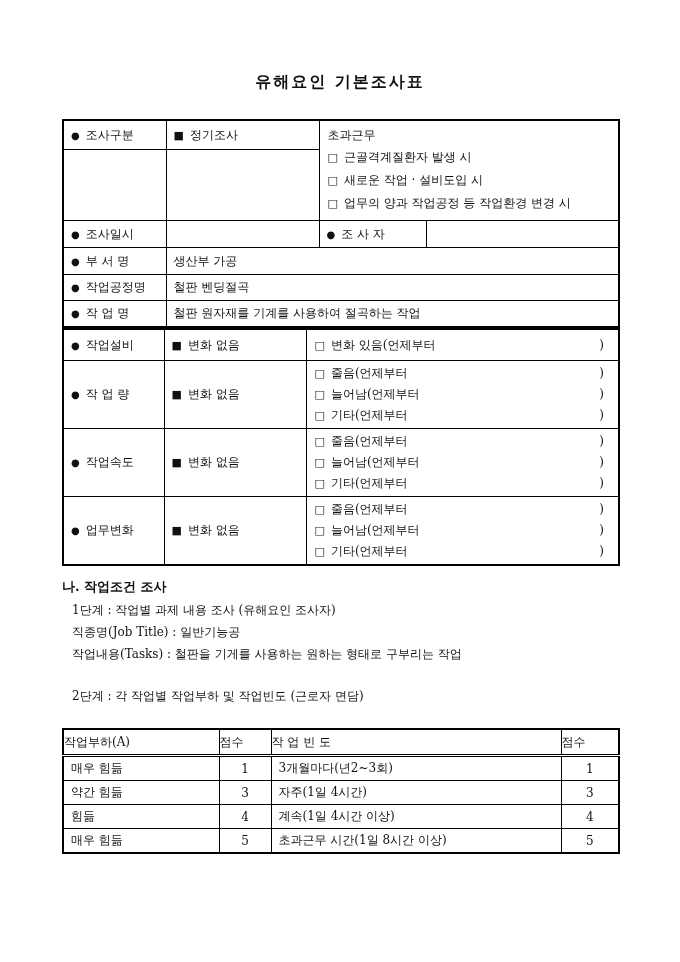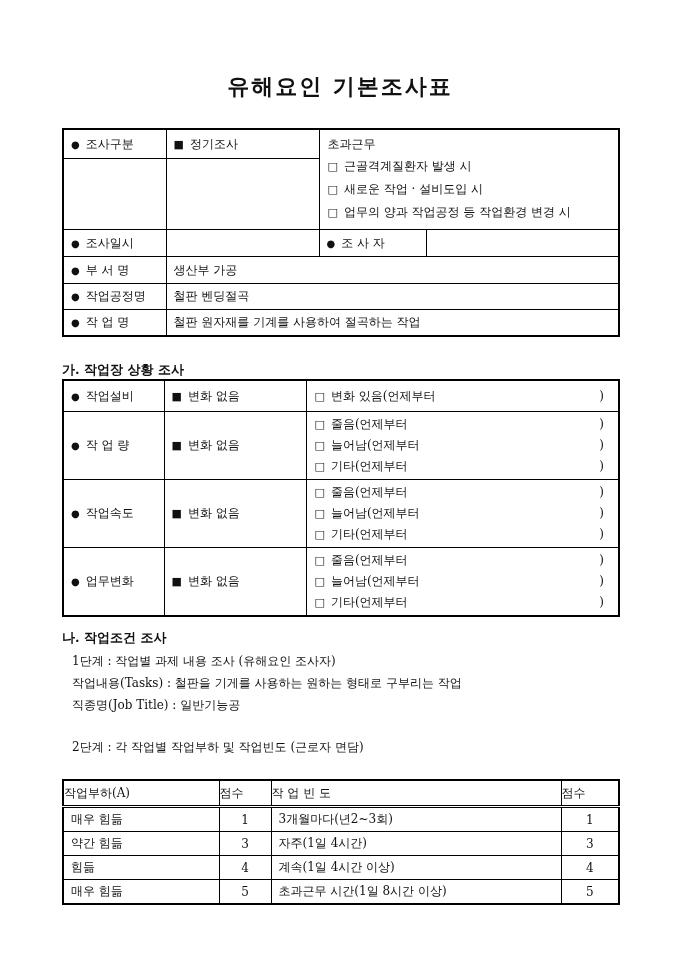--- a/index.html
+++ b/index.html
@@ -3,21 +3,21 @@
 <meta charset="utf-8">
 <style>
   html,body{margin:0;padding:0;}
   body{
     width:680px;height:962px;background:#ffffff;color:#111;
     font-family:"DejaVu Serif","Liberation Serif",serif;
     -webkit-font-smoothing:antialiased;
   }
   .sheet{padding:0 62px;}
   .doc-title{
-    text-align:center;font-size:22px;font-weight:bold;
+    text-align:center;font-size:16px;font-weight:bold;
     letter-spacing:2px;margin:0;padding-top:72px;
   }
   table{border-collapse:collapse;width:556px;table-layout:fixed;}
   td{border:1px solid #000;font-size:12px;padding:0;vertical-align:middle;overflow:hidden;}
   .lbl{padding-left:7px;white-space:nowrap;}
   .ic{font-size:10px;margin-right:6px;}
   .ckic{font-size:11px;margin-right:6px;}
   .t1{margin-top:26px;border:2px solid #000;}
   .t1 td{border:1px solid #000;}
   .r-a td{height:28px;}
@@ -107,21 +107,20 @@
     </tr>
     <tr class="r-d">
       <td class="lbl">
         <span class="ic">●</span><span>작 업 명</span>
       </td>
       <td class="lbl" colspan="3">철판 원자재를 기계를 사용하여 절곡하는 작업</td>
     </tr>
   </tbody>
     </table>
 
-  <div class="sec-head sec-a-head">가. 작업장 상황 조사</div>
 
   <table class="t2">
     <colgroup>
         <col style="width:101px">
         <col style="width:142px">
         <col style="width:313px">
       </colgroup>
 
     <tbody>
         <tr class="r1l">
@@ -213,22 +212,22 @@
             <span>)</span>
           </div>
         </div>
       </td>
     </tr>
   </tbody>
     </table>
 
   <div class="sec-head sec-b-head">나. 작업조건 조사</div>
   <div class="b-line first">1단계 : 작업별 과제 내용 조사 (유해요인 조사자)</div>
+  <div class="b-line">직종명(Job Title) : 일반기능공</div>
   <div class="b-line">작업내용(Tasks) : 철판을 기게를 사용하는 원하는 형태로 구부리는 작업</div>
-  <div class="b-line">직종명(Job Title) : 일반기능공</div>
   <div class="b-line step2">2단계 : 각 작업별 작업부하 및 작업빈도 (근로자 면담)</div>
 
   <table class="t3">
     <colgroup>
         <col style="width:156px">
         <col style="width:52px">
         <col style="width:290px">
         <col style="width:58px">
       </colgroup>
     <tbody>

